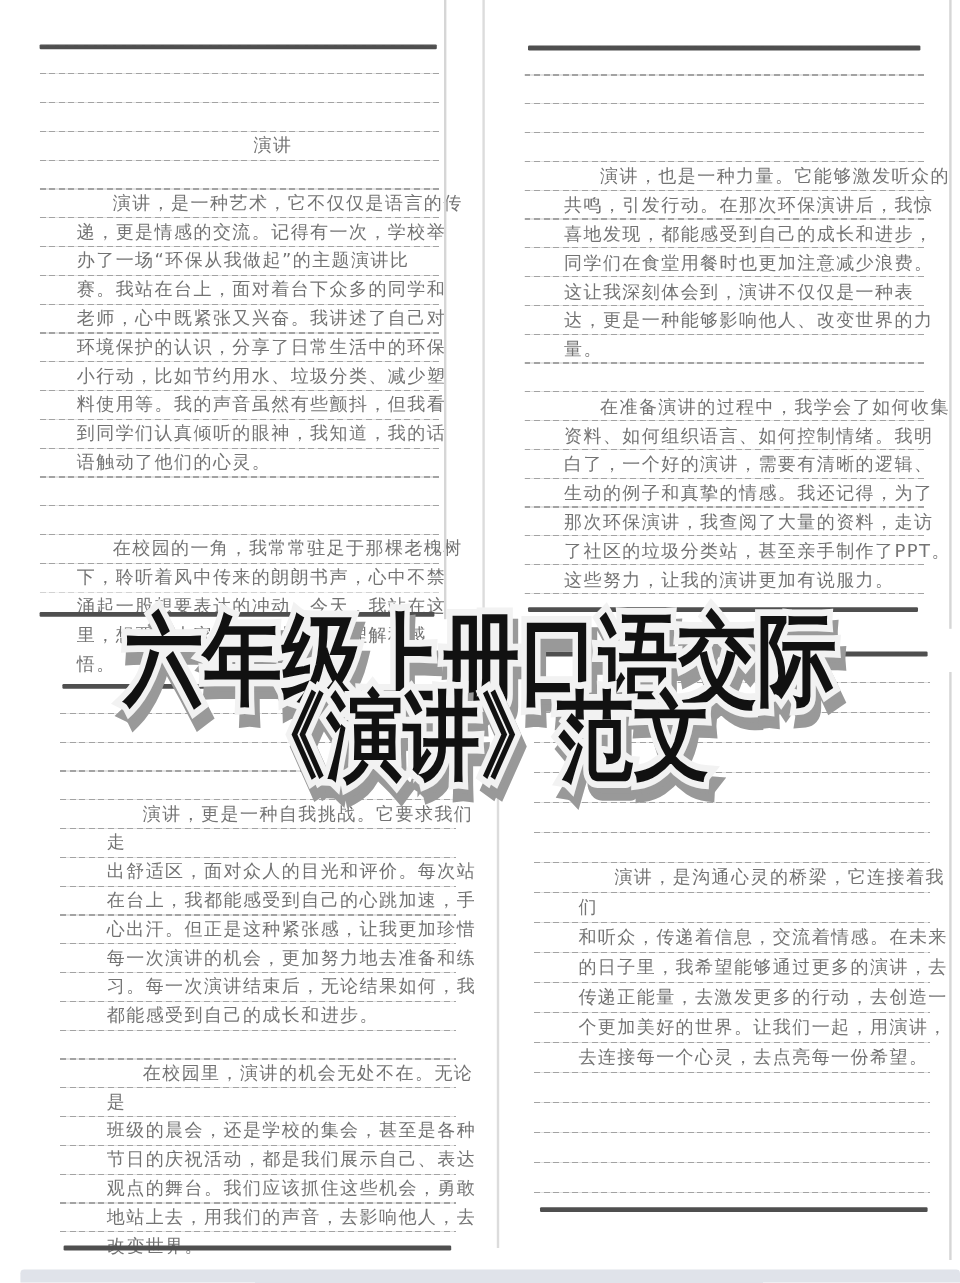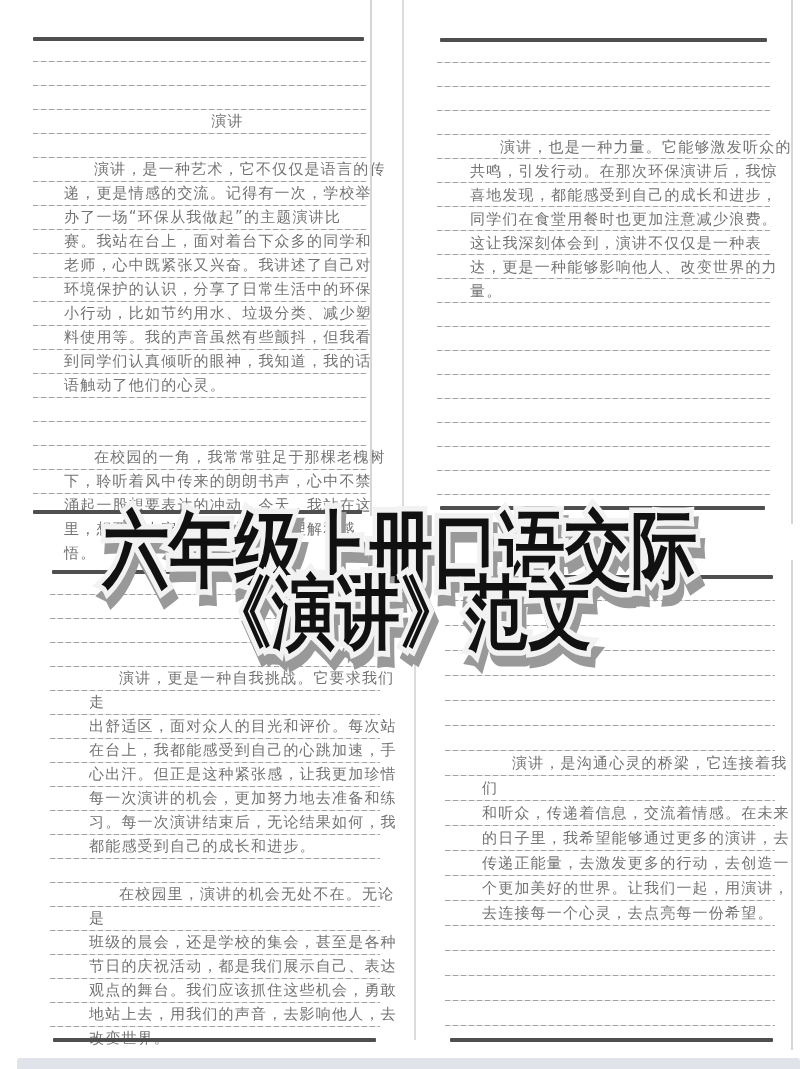--- a/index.html
+++ b/index.html
@@ -72,20 +72,27 @@
   <div class="thick-line" style="left:3px;right:3px;top:0;"></div>
   <div class="ruled" style="top:1px;height:456px;"></div>
   <div class="content" style="top:73px;left:6px;width:324px;">
     <p class="para">演讲，也是一种力量。它能够激发听众的
 共鸣，引发行动。在那次环保演讲后，我惊
 喜地发现，都能感受到自己的成长和进步，
 同学们在食堂用餐时也更加注意减少浪费。
 这让我深刻体会到，演讲不仅仅是一种表
 达，更是一种能够影响他人、改变世界的力
 量。</p>
+    <p class="para">在准备演讲的过程中，我学会了如何收集
+资料、如何组织语言、如何控制情绪。我明
+白了，一个好的演讲，需要有清晰的逻辑、
+生动的例子和真挚的情感。我还记得，为了
+那次环保演讲，我查阅了大量的资料，走访
+了社区的垃圾分类站，甚至亲手制作了PPT。
+这些努力，让我的演讲更加有说服力。</p>
   </div>
   <div class="thick-line" style="left:3px;right:5px;top:468px;"></div>
 </div>
 
 <div class="page" style="left:50px;top:570px;width:330px;height:472px;">
   <div class="thick-line" style="left:2px;right:4px;top:0;"></div>
   <div class="ruled" style="top:1px;height:458px;"></div>
   <div class="content" style="top:72px;left:12px;width:316px;">
     <p class="para">演讲，更是一种自我挑战。它要求我们走
 出舒适区，面对众人的目光和评价。每次站
@@ -97,21 +104,21 @@
     <p class="para">在校园里，演讲的机会无处不在。无论是
 班级的晨会，还是学校的集会，甚至是各种
 节日的庆祝活动，都是我们展示自己、表达
 观点的舞台。我们应该抓住这些机会，勇敢
 地站上去，用我们的声音，去影响他人，去
 改变世界。</p>
   </div>
   <div class="thick-line" style="left:3px;right:4px;top:468px;"></div>
 </div>
 
-<div class="page" style="left:445px;top:575px;width:330px;height:467px;">
+<div class="page" style="left:445px;top:543px;width:330px;height:467px;">
   <div class="thick-line" style="left:5px;right:2px;top:0;"></div>
   <div class="ruled sp25" style="top:1px;height:455px;"></div>
   <div class="content lh25" style="top:151px;left:10px;width:318px;">
     <p class="para">演讲，是沟通心灵的桥梁，它连接着我们
 和听众，传递着信息，交流着情感。在未来
 的日子里，我希望能够通过更多的演讲，去
 传递正能量，去激发更多的行动，去创造一
 个更加美好的世界。让我们一起，用演讲，
 去连接每一个心灵，去点亮每一份希望。</p>
   </div>

